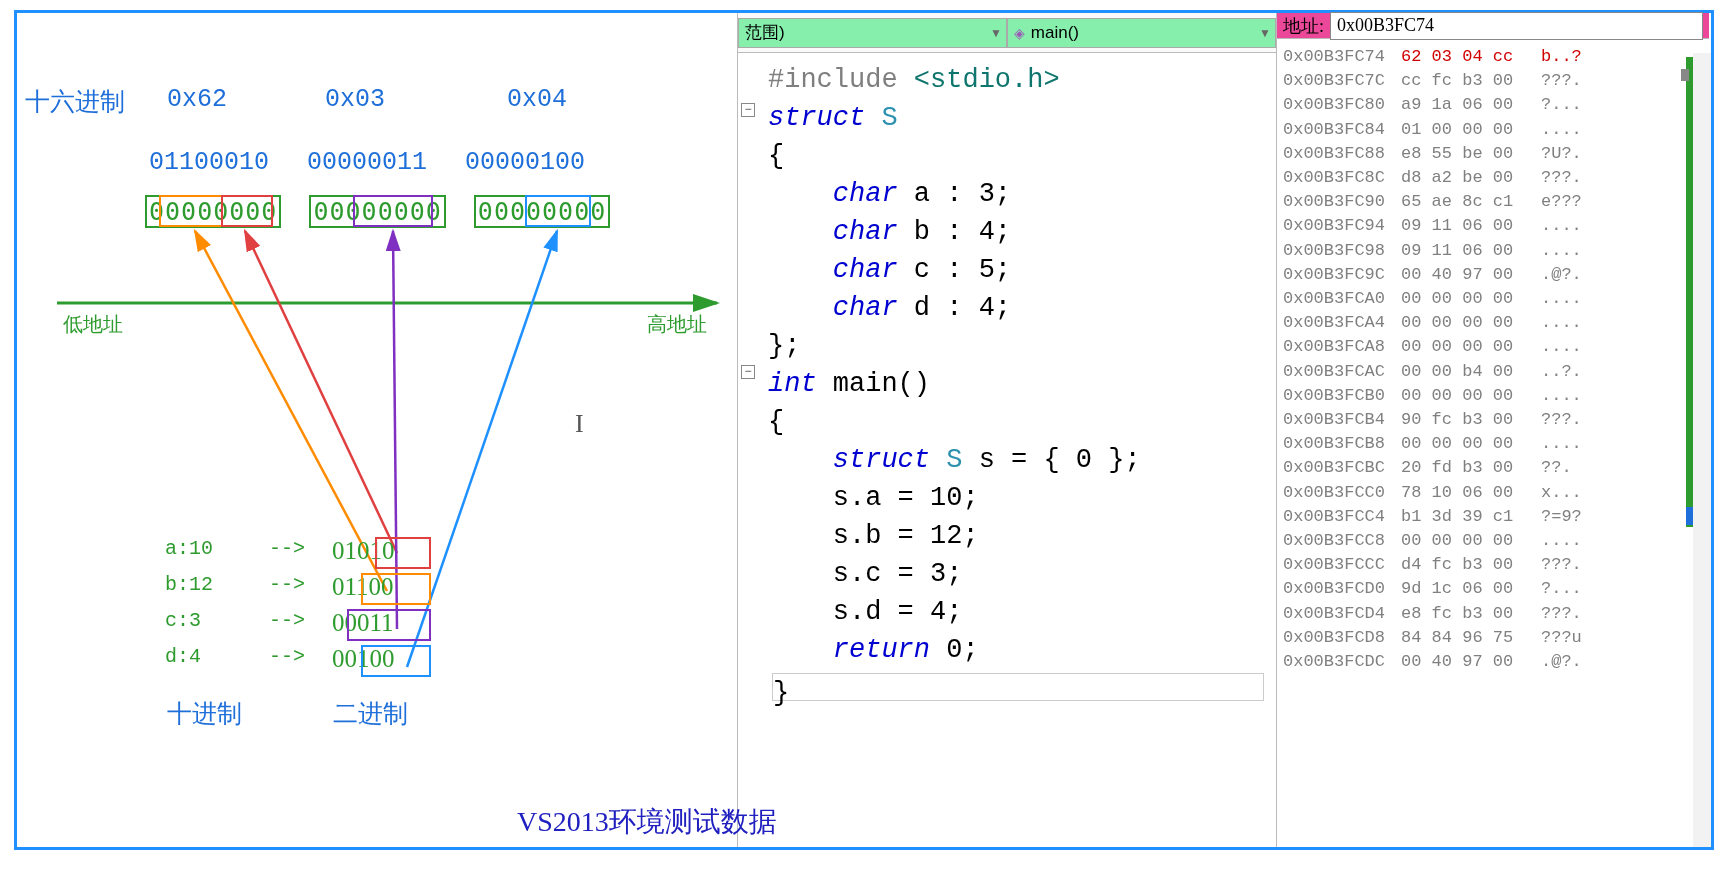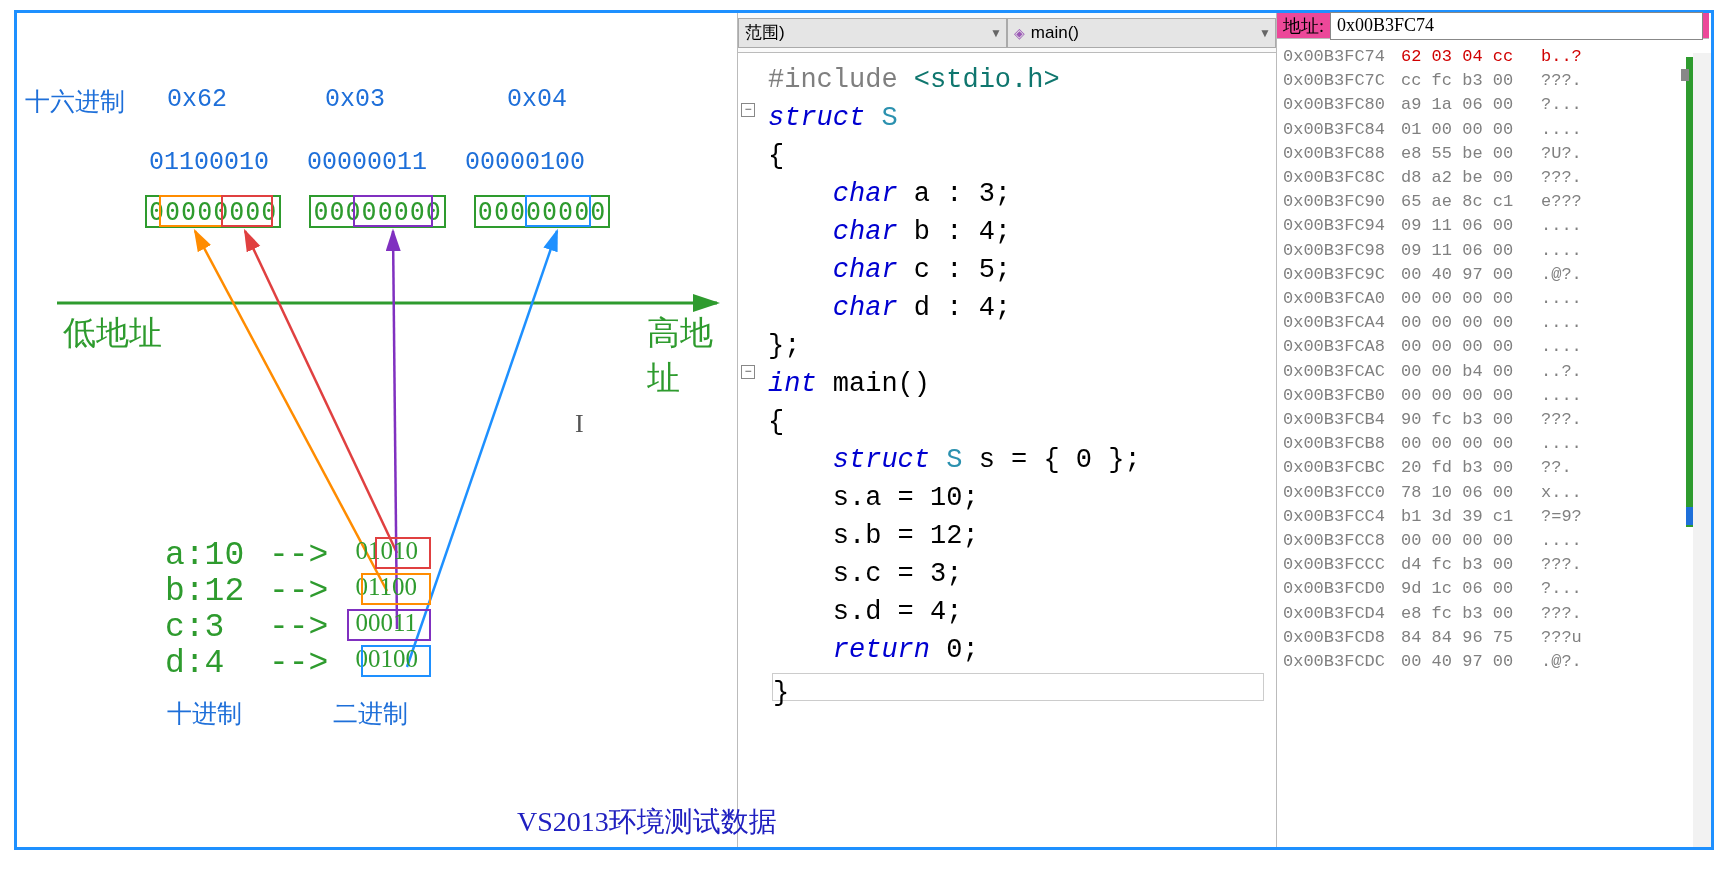--- a/index.html
+++ b/index.html
@@ -18,34 +18,34 @@
     position: relative;
     display: flex;
   }
   
   .left {
     width: 720px;
     position: relative;
     font-family: Consolas, "Courier New", monospace;
   }
   .blue-txt { color: #1e6fd9; font-size: 25px; }
-  .green-txt { color: #2e9b2e; font-size: 33px; }
+  .green-txt { color: #2e9b2e; font-size: 20px; }
   .abs { position: absolute; }
   .byte-boxes { position:absolute; top:182px; left:128px; display:flex; gap:28px; }
   .byte-box { border:2px solid #2e9b2e; padding:0 2px; font-size:25px; color:#2e9b2e; font-family:Consolas,monospace; letter-spacing:1px; position:relative;}
   
   .mid {
     width: 540px;
     border-left:1px solid #bbb;
     border-right:1px solid #bbb;
     display:flex;
     flex-direction:column;
   }
   .mid-top { height:40px; border-bottom:1px solid #bbb; display:flex; align-items:center; background:#fafafa; font-size:18px;}
-  .combo { flex:1; height:30px; border:1px solid #aaa; background:#e5e5e5; display:flex; align-items:center; padding:0 6px; position:relative; font-size:17px;}
+  .combo { flex:1; height:30px; border:1px solid #aaa; background:#86efac; display:flex; align-items:center; padding:0 6px; position:relative; font-size:17px;}
   .combo .chev { position:absolute; right:4px; color:#666; font-size:12px;}
   .code-area { flex:1; position:relative; padding:8px 8px 8px 30px; font-family:Consolas,"Courier New",monospace; font-size:27px; line-height:38px; overflow:hidden;}
   .gutter { position:absolute; left:3px; top:8px; width:22px; }
   .gut-mark { width:14px; height:14px; border:1px solid #888; display:flex; align-items:center; justify-content:center; font-size:12px; color:#555; margin-bottom:24px; background:#fff;}
   .code-area .ln { white-space:pre; }
   .c-pre { color:#7f7f7f; }
   .c-kw  { color:#0000d0;font-style:italic; }
   .c-cls { color:#2b91af; }
   .c-inc { color:#0f766e; }
   .right-green { position:absolute; right:18px; top:44px; width:7px; height:470px; background:#2e9b2e;}

